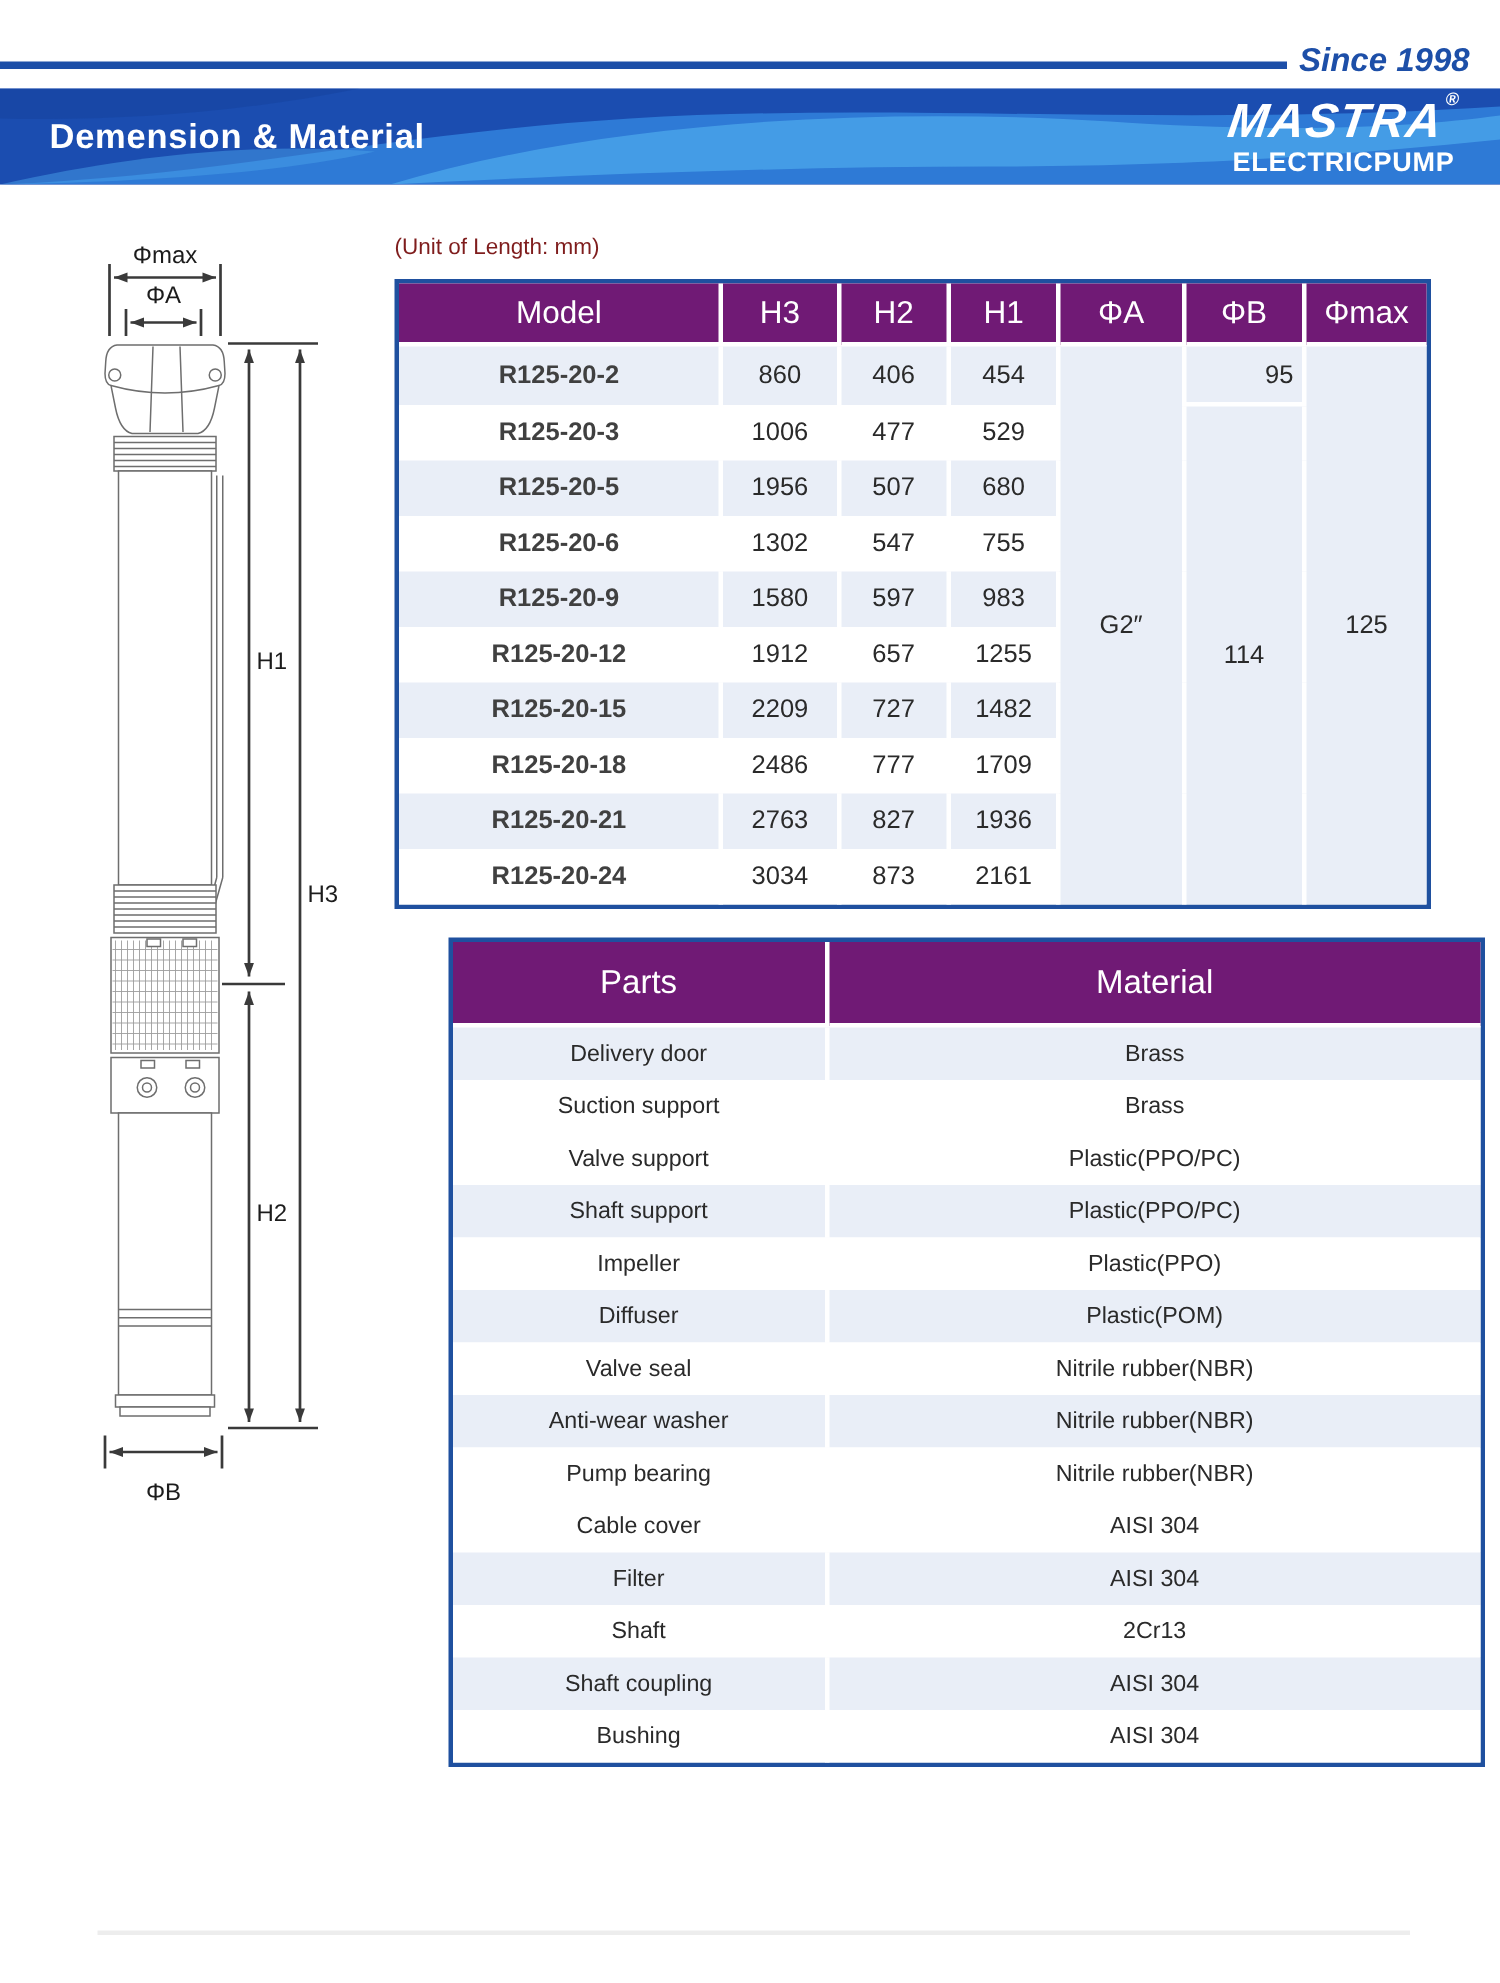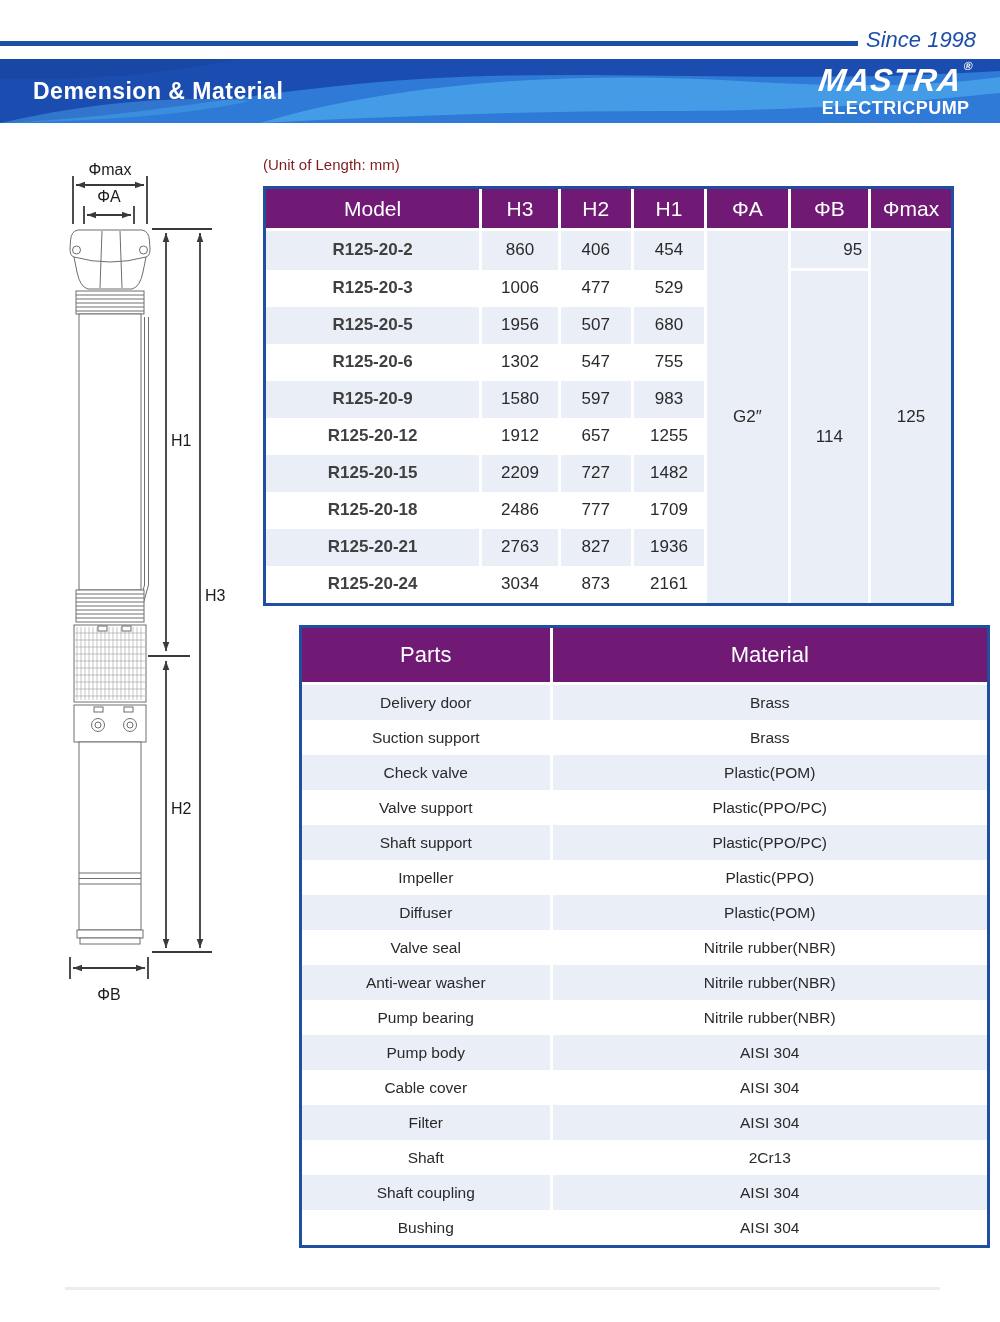--- a/index.html
+++ b/index.html
@@ -2,21 +2,21 @@
 <html><head>
 <meta charset="utf-8">
 <style>
   html,body { margin:0; padding:0; background:#fff; }
   .page {
     position:relative; width:1000px; height:1322px; background:#fff;
     font-family:"Liberation Sans", sans-serif; overflow:hidden;
   }
   
   .top-rule { position:absolute; left:0; top:41px; width:858px; height:5px; background:#1d4fa8; }
-  .since { position:absolute; left:866px; top:27px; font-size:22px; font-weight:normal; font-style:italic; color:#1d4fa8; white-space:nowrap; }
+  .since { position:absolute; left:866px; top:27px; font-size:22px; font-weight:bold; font-style:italic; color:#1d4fa8; white-space:nowrap; }
   
   .banner { position:absolute; left:0; top:59px; width:1000px; height:64px; background:#1b4db0; overflow:hidden; }
   .banner svg.waves { position:absolute; left:0; top:0; width:100%; height:100%; }
   .title { position:absolute; left:33px; top:50%; transform:translateY(-50%); margin:0; color:#fff; font-size:23px; font-weight:bold; letter-spacing:.5px; z-index:2; white-space:nowrap; }
   .logo { position:absolute; right:28px; top:5px; text-align:center; color:#fff; z-index:2; line-height:1; }
   .logo-row { font-size:32px; font-weight:bold; font-style:italic; letter-spacing:1px; transform:skewX(-8deg); }
   .logo-reg { font-size:12px; vertical-align:top; font-style:normal; position:relative; top:-4px; }
   .logo-sub { font-size:18px; font-weight:bold; letter-spacing:.5px; margin-top:3px; }
   
   .pump { position:absolute; left:30px; top:145px; width:215px; height:870px; }
@@ -258,24 +258,20 @@
         </thead>
       <tbody id="parts-body">
           <tr class="odd">
             <td>Delivery door</td>
             <td>Brass</td>
           </tr>
           <tr class="even">
             <td>Suction support</td>
             <td>Brass</td>
           </tr>
-          <tr class="odd">
-            <td>Check valve</td>
-            <td>Plastic(POM)</td>
-          </tr>
           <tr class="even">
             <td>Valve support</td>
             <td>Plastic(PPO/PC)</td>
           </tr>
           <tr class="odd">
             <td>Shaft support</td>
             <td>Plastic(PPO/PC)</td>
           </tr>
           <tr class="even">
             <td>Impeller</td>
@@ -289,24 +285,20 @@
             <td>Valve seal</td>
             <td>Nitrile rubber(NBR)</td>
           </tr>
           <tr class="odd">
             <td>Anti-wear washer</td>
             <td>Nitrile rubber(NBR)</td>
           </tr>
           <tr class="even">
             <td>Pump bearing</td>
             <td>Nitrile rubber(NBR)</td>
-          </tr>
-          <tr class="odd">
-            <td>Pump body</td>
-            <td>AISI 304</td>
           </tr>
           <tr class="even">
             <td>Cable cover</td>
             <td>AISI 304</td>
           </tr>
           <tr class="odd">
             <td>Filter</td>
             <td>AISI 304</td>
           </tr>
           <tr class="even">

